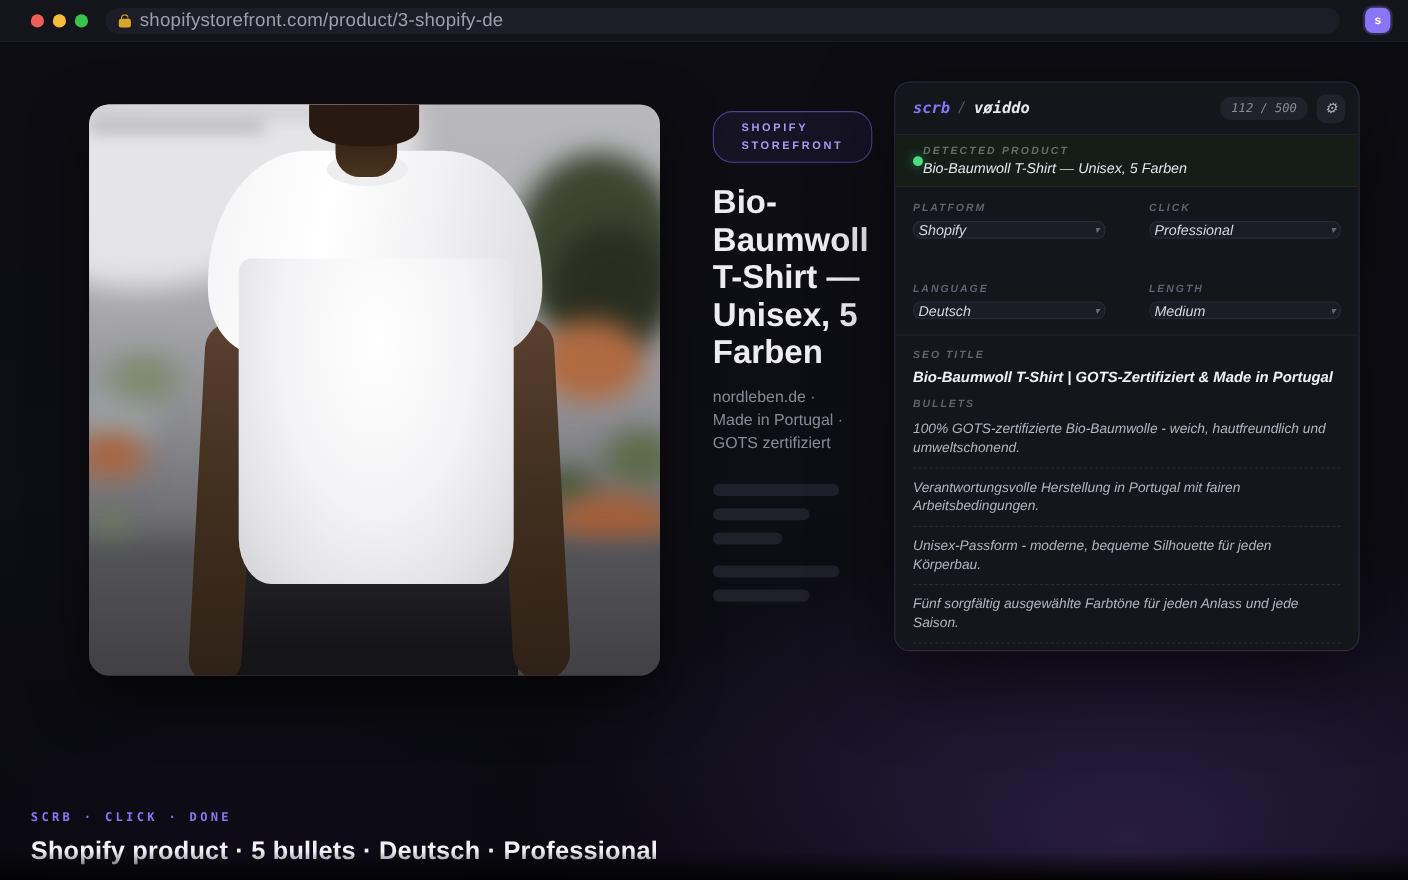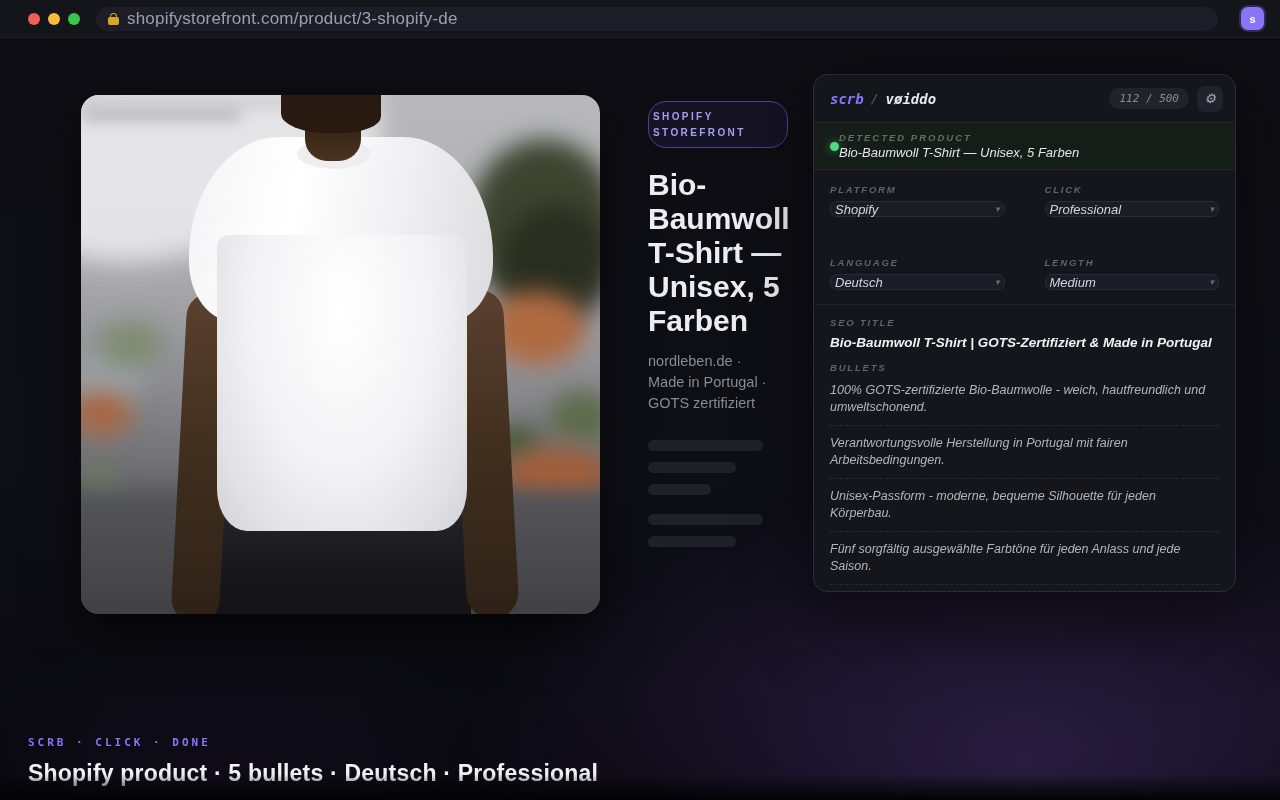--- a/index.html
+++ b/index.html
@@ -71,21 +71,21 @@
     background:#eeeef1;}
   .neck{position:absolute;left:224px;top:14px;width:56px;height:52px;
     background:linear-gradient(180deg,#2c1d12 0%,#3e2a19 60%,#4a3420 100%);border-radius:0 0 22px 22px;}
   .head{position:absolute;left:200px;top:-4px;width:100px;height:42px;background:#281a10;
     border-radius:0 0 40% 46%;}
 
   
   .midcol{position:absolute;left:648px;top:63px;width:140px;}
   .badge{display:inline-block;border:1px solid #4d4290;background:rgba(122,100,240,.08);
     color:#a79df0;font-size:10px;font-weight:bold;letter-spacing:2.4px;line-height:1.55;
-    padding:7px 4px;border-radius:18px;}
+    padding:7px 25px;border-radius:18px;}
   .prod-title{margin-top:20px;color:#ececf2;font-size:30px;line-height:34px;font-weight:bold;width:138px;}
   .prod-meta{margin-top:13px;color:#8a8a96;font-size:14.5px;line-height:21px;width:130px;}
   .skeletons{margin-top:26px;}
   .skel{height:11px;border-radius:6px;background:#20202b;margin-bottom:11px;}
   .skel.w1{width:115px;} .skel.w2{width:88px;} .skel.w3{width:63px;}
   .skel.gap{margin-top:19px;}
 
   
   .panel{position:absolute;left:813px;top:36px;width:423px;height:518px;background:#15151c;
     border:1px solid #2e2a40;border-radius:14px;box-shadow:0 24px 70px rgba(0,0,0,.55);

